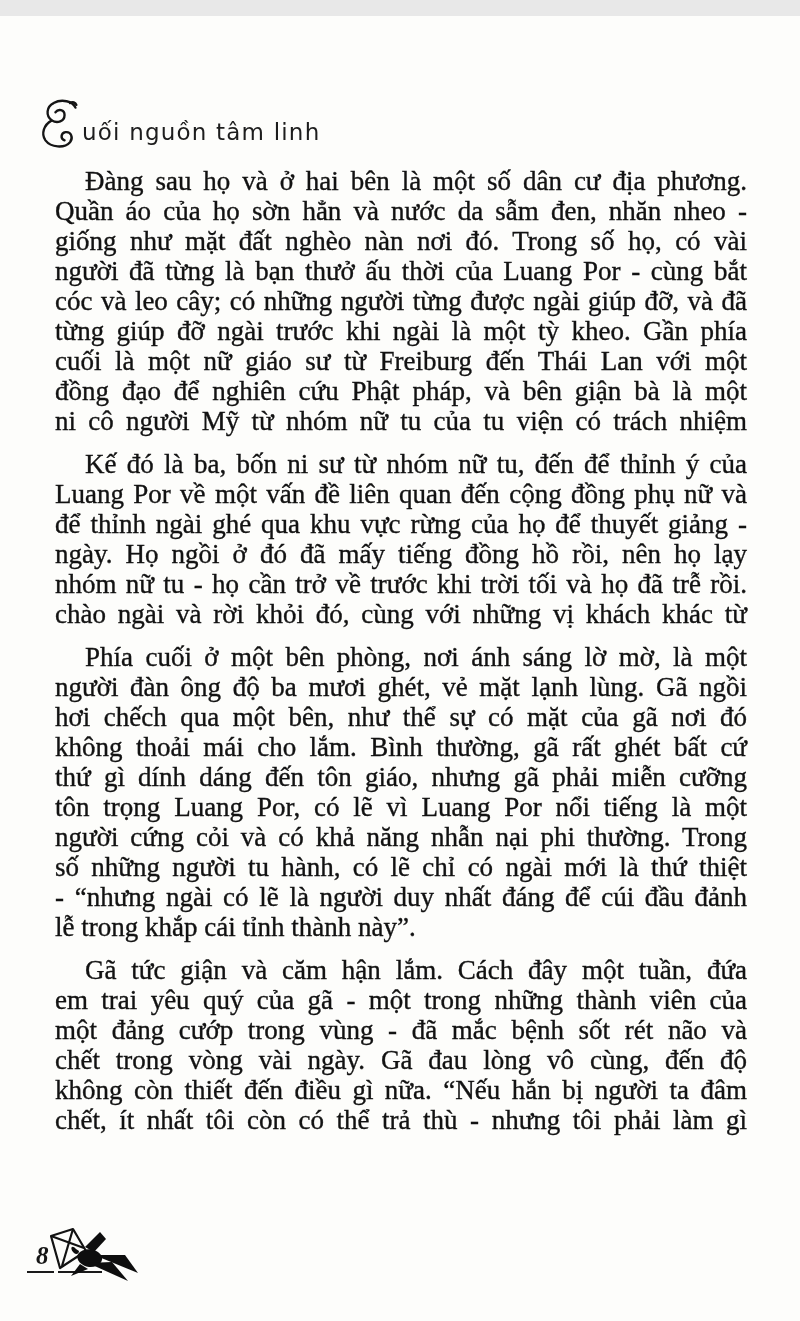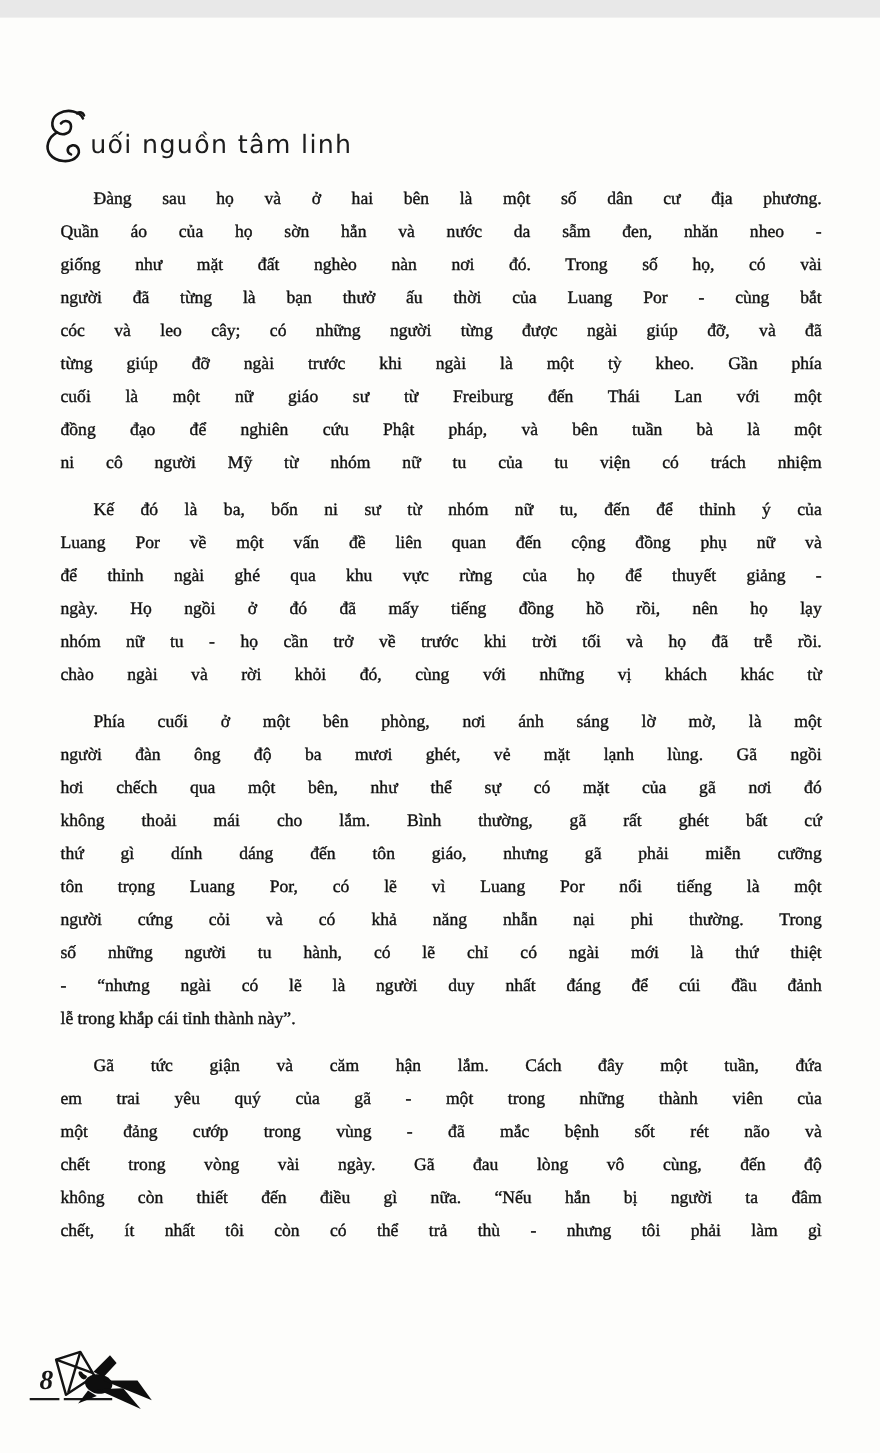--- a/index.html
+++ b/index.html
@@ -22,21 +22,21 @@
   .head-text {
     font-family:"DejaVu Sans", sans-serif;
     font-size:23px; letter-spacing:1.2px;
     color:#1d1d1d; padding-bottom:5px; margin-left:2px;
   }
 
   
   .text-block {
     position:absolute; top:150px; left:55px; width:692px;
     font-family:"Liberation Serif", serif;
-    font-size:16px; line-height:30px;
+    font-size:27px; line-height:30px;
     color:#121212;
     -webkit-text-stroke:0.35px #121212;
   }
   .paragraph { margin:0; }
   .paragraph + .paragraph { margin-top:13px; }
   .line { text-align:justify; text-align-last:justify; white-space:normal; }
   .line.indent { text-indent:30px; }
   .line.short-last { text-align-last:left; }
 
   
@@ -69,21 +69,21 @@
 
   <div class="text-block" id="text-block">
       <div class="paragraph">
         <div class="line indent">Đàng sau họ và ở hai bên là một số dân cư địa phương.</div>
         <div class="line">Quần áo của họ sờn hẳn và nước da sẫm đen, nhăn nheo -</div>
         <div class="line">giống như mặt đất nghèo nàn nơi đó. Trong số họ, có vài</div>
         <div class="line">người đã từng là bạn thưở ấu thời của Luang Por - cùng bắt</div>
         <div class="line">cóc và leo cây; có những người từng được ngài giúp đỡ, và đã</div>
         <div class="line">từng giúp đỡ ngài trước khi ngài là một tỳ kheo. Gần phía</div>
         <div class="line">cuối là một nữ giáo sư từ Freiburg đến Thái Lan với một</div>
-        <div class="line">đồng đạo để nghiên cứu Phật pháp, và bên tuần bà là một</div>
+        <div class="line">đồng đạo để nghiên cứu Phật pháp, và bên giận bà là một</div>
         <div class="line">ni cô người Mỹ từ nhóm nữ tu của tu viện có trách nhiệm</div>
       </div>
       <div class="paragraph">
         <div class="line indent">Kế đó là ba, bốn ni sư từ nhóm nữ tu, đến để thỉnh ý của</div>
         <div class="line">Luang Por về một vấn đề liên quan đến cộng đồng phụ nữ và</div>
         <div class="line">để thỉnh ngài ghé qua khu vực rừng của họ để thuyết giảng -</div>
         <div class="line">ngày. Họ ngồi ở đó đã mấy tiếng đồng hồ rồi, nên họ lạy</div>
         <div class="line">nhóm nữ tu - họ cần trở về trước khi trời tối và họ đã trễ rồi.</div>
         <div class="line">chào ngài và rời khỏi đó, cùng với những vị khách khác từ</div>
       </div>

